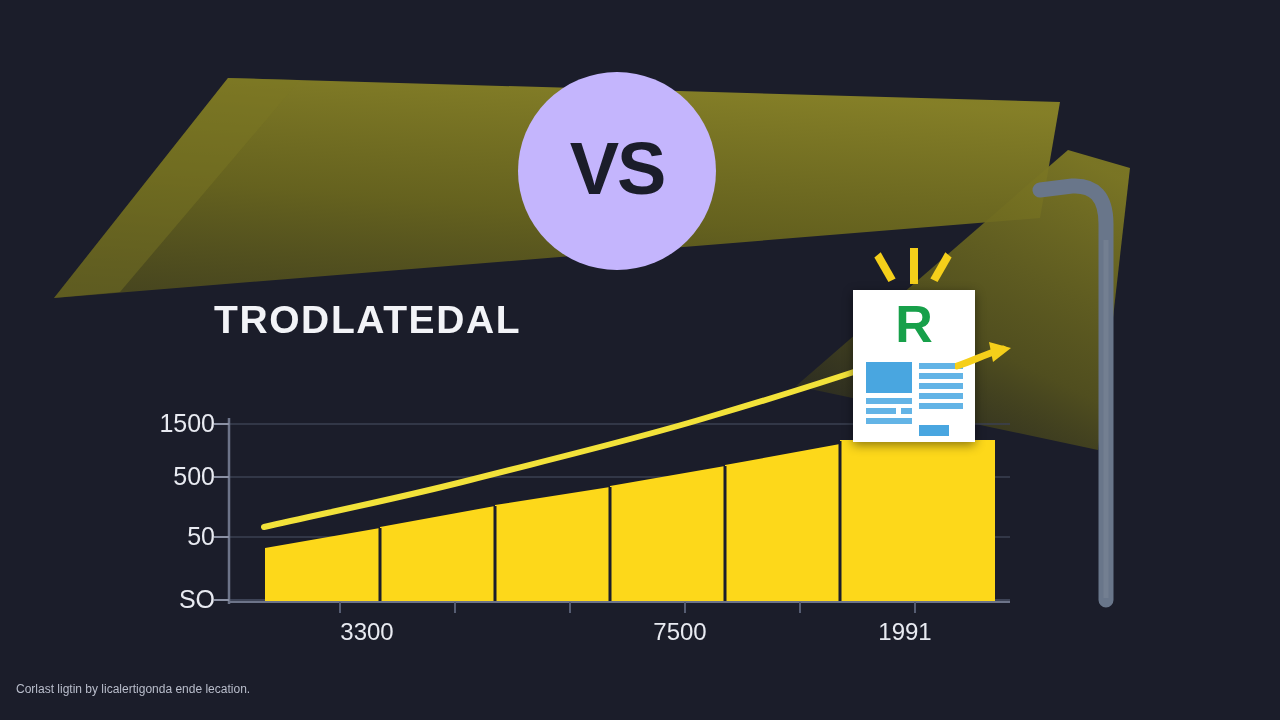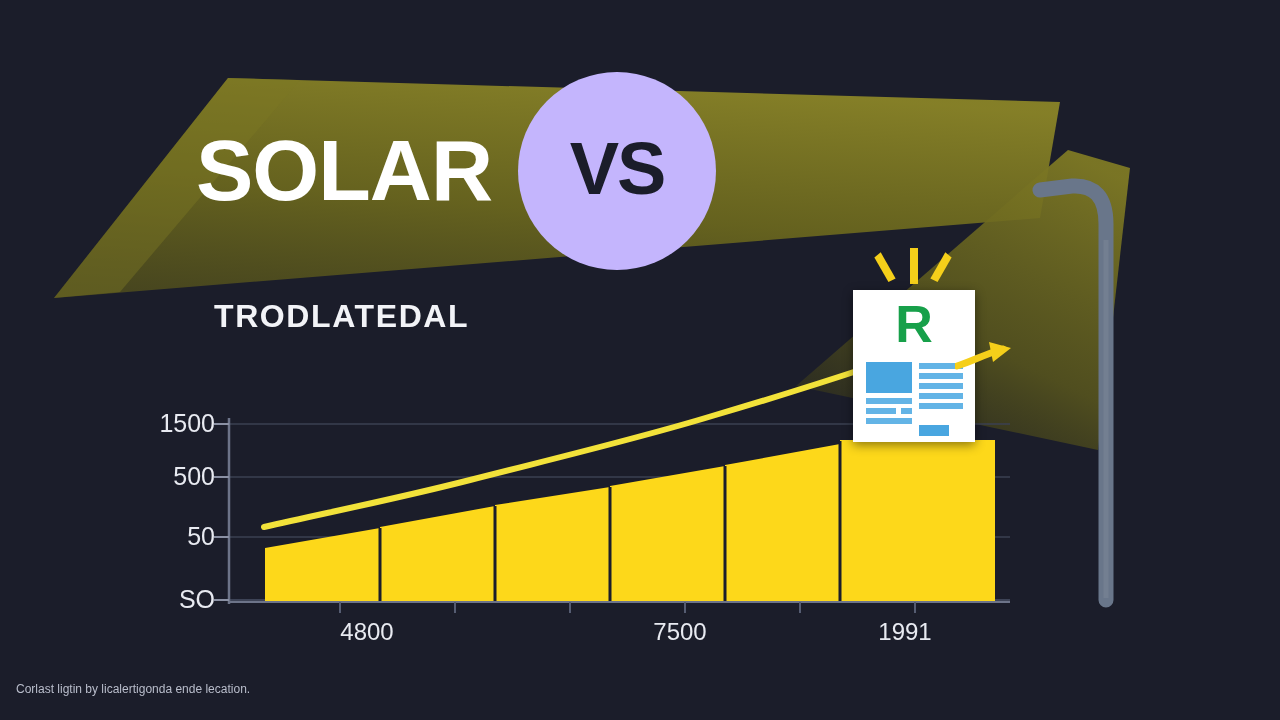--- a/index.html
+++ b/index.html
@@ -63,21 +63,21 @@
     font-weight: 700;
     color: #1b1d2a;
     letter-spacing: -2px;
     line-height: 1;
     transform: translateY(-2px);
   }
 
   #subtitle {
     position: absolute;
     left: 214px; top: 298px;
-    font-size: 32px;
+    font-size: 39px;
     font-weight: 700;
     letter-spacing: 1.6px;
     color: #f2f3f7;
     white-space: nowrap;
   }
 
   
   #chart { position: absolute; left: 0; top: 0; width: 1280px; height: 720px; }
 
   .y-tick {
@@ -225,21 +225,21 @@
   </svg>
 
   <div id="y-labels">
     <div class="y-tick" style="top:409px">1500</div>
     <div class="y-tick" style="top:462px">500</div>
     <div class="y-tick" style="top:522px">50</div>
     <div class="y-tick" style="top:585px">SO</div>
   </div>
 
   <div id="x-labels">
-    <div class="x-tick" style="left:367px">4800</div>
+    <div class="x-tick" style="left:367px">3300</div>
     <div class="x-tick" style="left:680px">7500</div>
     <div class="x-tick" style="left:905px">1991</div>
   </div>
 
   <div id="footnote">Corlast ligtin by licalertigonda ende lecation.</div>
 
   <svg id="sparkles" viewBox="0 0 112 44">
     <g fill="#f5cf1a">
       <path d="M22 6 L30 4 L32 34 L24 34 Z" transform="rotate(-26 27 20)"></path>
       <path d="M52 0 L60 0 L60 36 L52 36 Z"></path>
@@ -261,21 +261,20 @@
     <div class="doc-line" style="left:13px; top:128px; width:46px;"></div>
     <div class="doc-block" style="left:66px; top:135px; width:30px; height:11px;"></div>
   </div>
 
   <svg id="doc-arrow" viewBox="0 0 62 38">
     <path d="M2 26 C16 22 30 14 48 9" fill="none" stroke="#f5cf1a" stroke-width="7" stroke-linecap="round"></path>
     <path d="M34 2 L56 8 L38 22 Z" fill="#f5cf1a"></path>
   </svg>
 
   <div id="title-row">
-    <div class="title-word" id="title-left">SOLAR</div>
   </div>
   <div id="vs-badge">
     <span id="vs-text">VS</span>
   </div>
 
   <div id="subtitle">TRODLATEDAL</div>
 
 </div>
 
 </body></html>

